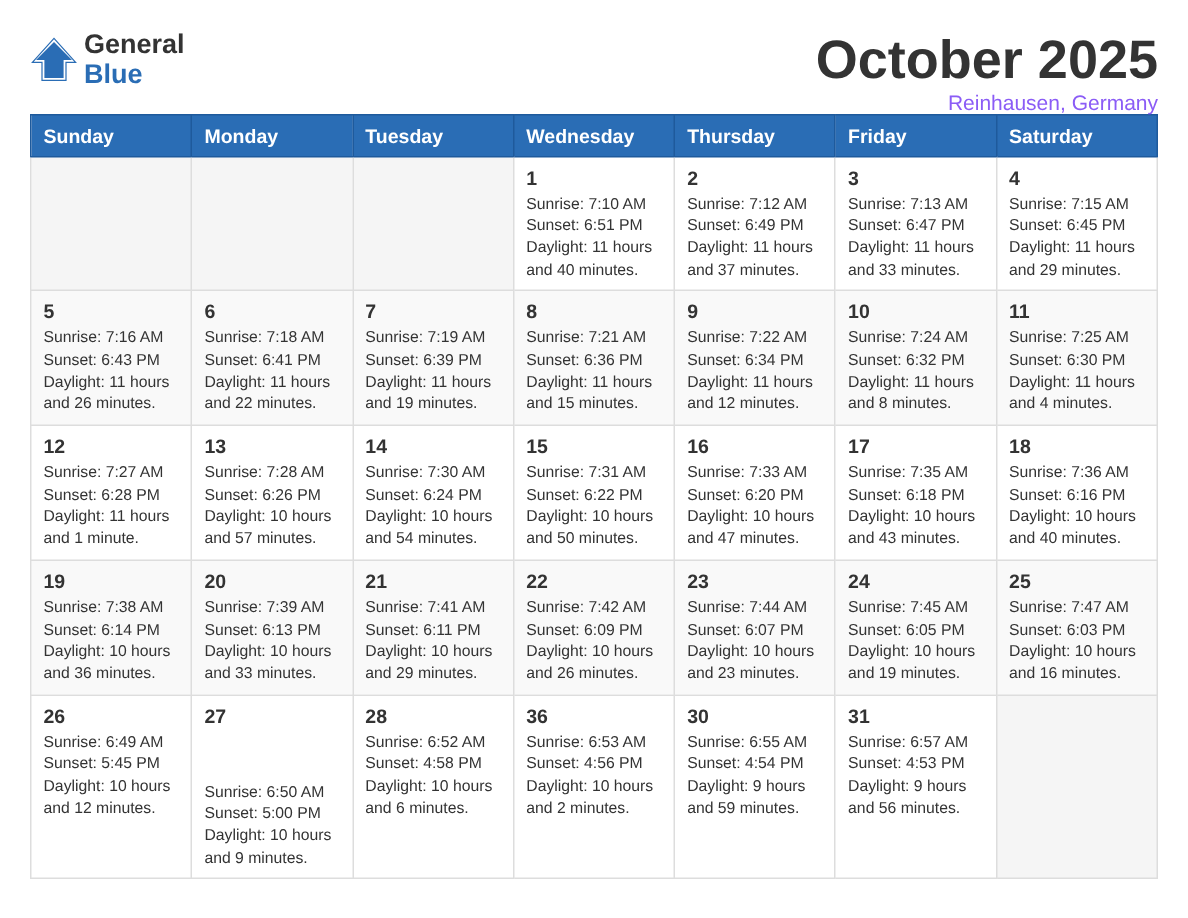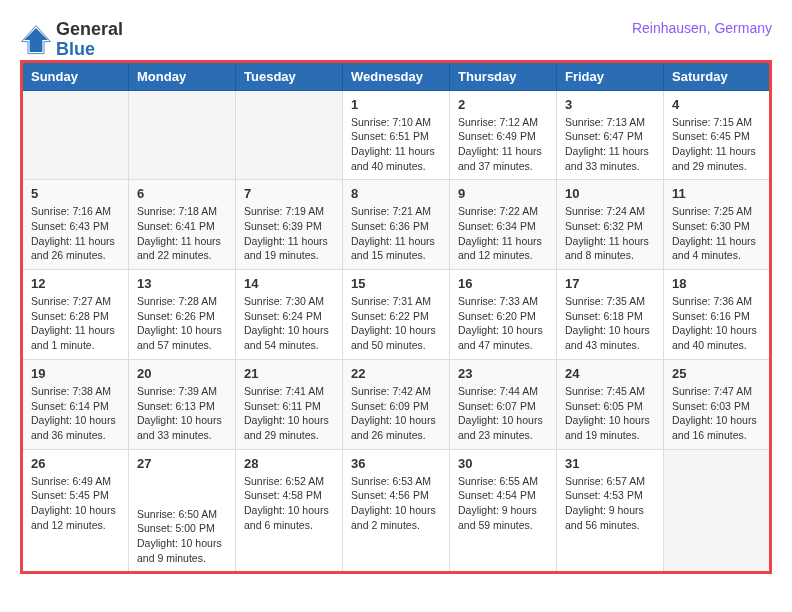--- a/index.html
+++ b/index.html
@@ -48,21 +48,21 @@
       color: #333;
       line-height: 1.1;
     }
     .location {
       font-size: 14px;
       color: #8b5cf6;
     }
     .calendar {
       width: 100%;
       border-collapse: collapse;
-      border: 3px solid #ef4444;
+      border: 1px solid #ef4444;
     }
     .calendar th {
       background-color: #2a6db5;
       color: #fff;
       text-align: left;
       padding: 6px 8px;
       font-size: 13px;
       font-weight: bold;
       border: 1px solid #1e5a9c;
     }
@@ -103,20 +103,21 @@
     <svg class="logo-icon" viewBox="0 0 40 40">
       <polygon points="20,5 35,20 28,20 28,35 12,35 12,20 5,20" fill="#2a6db5"></polygon>
       <polygon points="20,2 38,22 30,22 30,37 10,37 10,22 2,22" fill="none" stroke="#2a6db5" stroke-width="1"></polygon>
     </svg>
     <div class="logo-text">
       <span class="logo-general">General</span>
       <span class="logo-blue">Blue</span>
     </div>
   </div>
   <div class="title-area">
+    <div class="month-title">October 2025</div>
     <div class="location">Reinhausen, Germany</div>
   </div>
 </div>
 
 <table class="calendar">
   <thead>
     <tr class="header-row">
     <th>Sunday</th>
         <th>Monday</th>
         <th>Tuesday</th>

